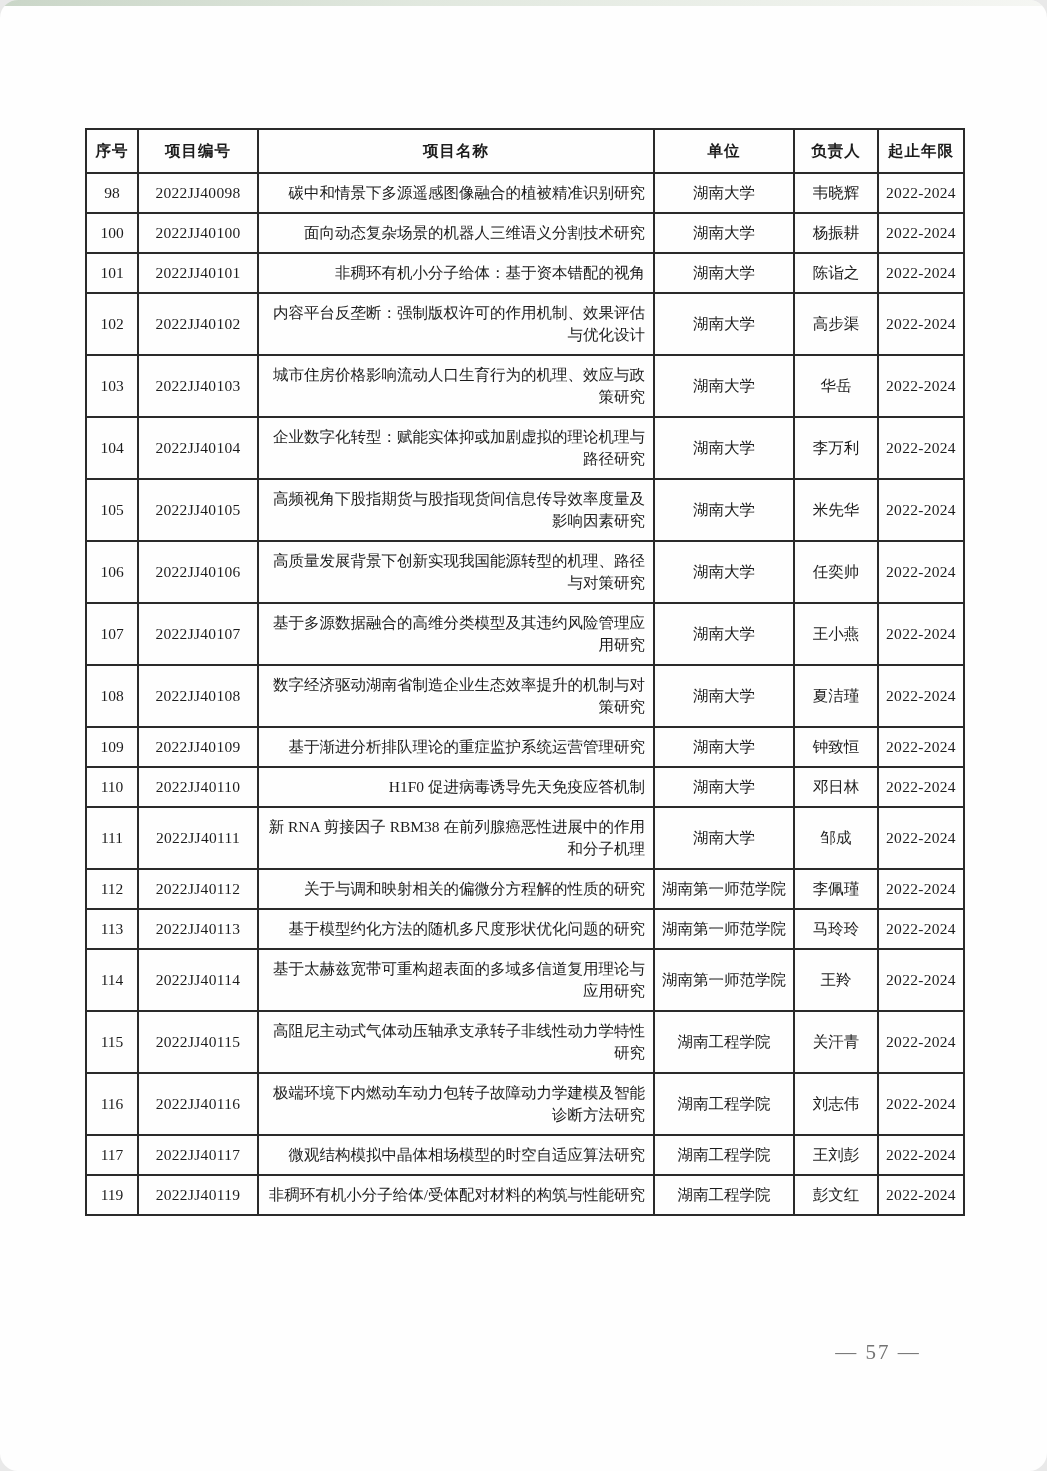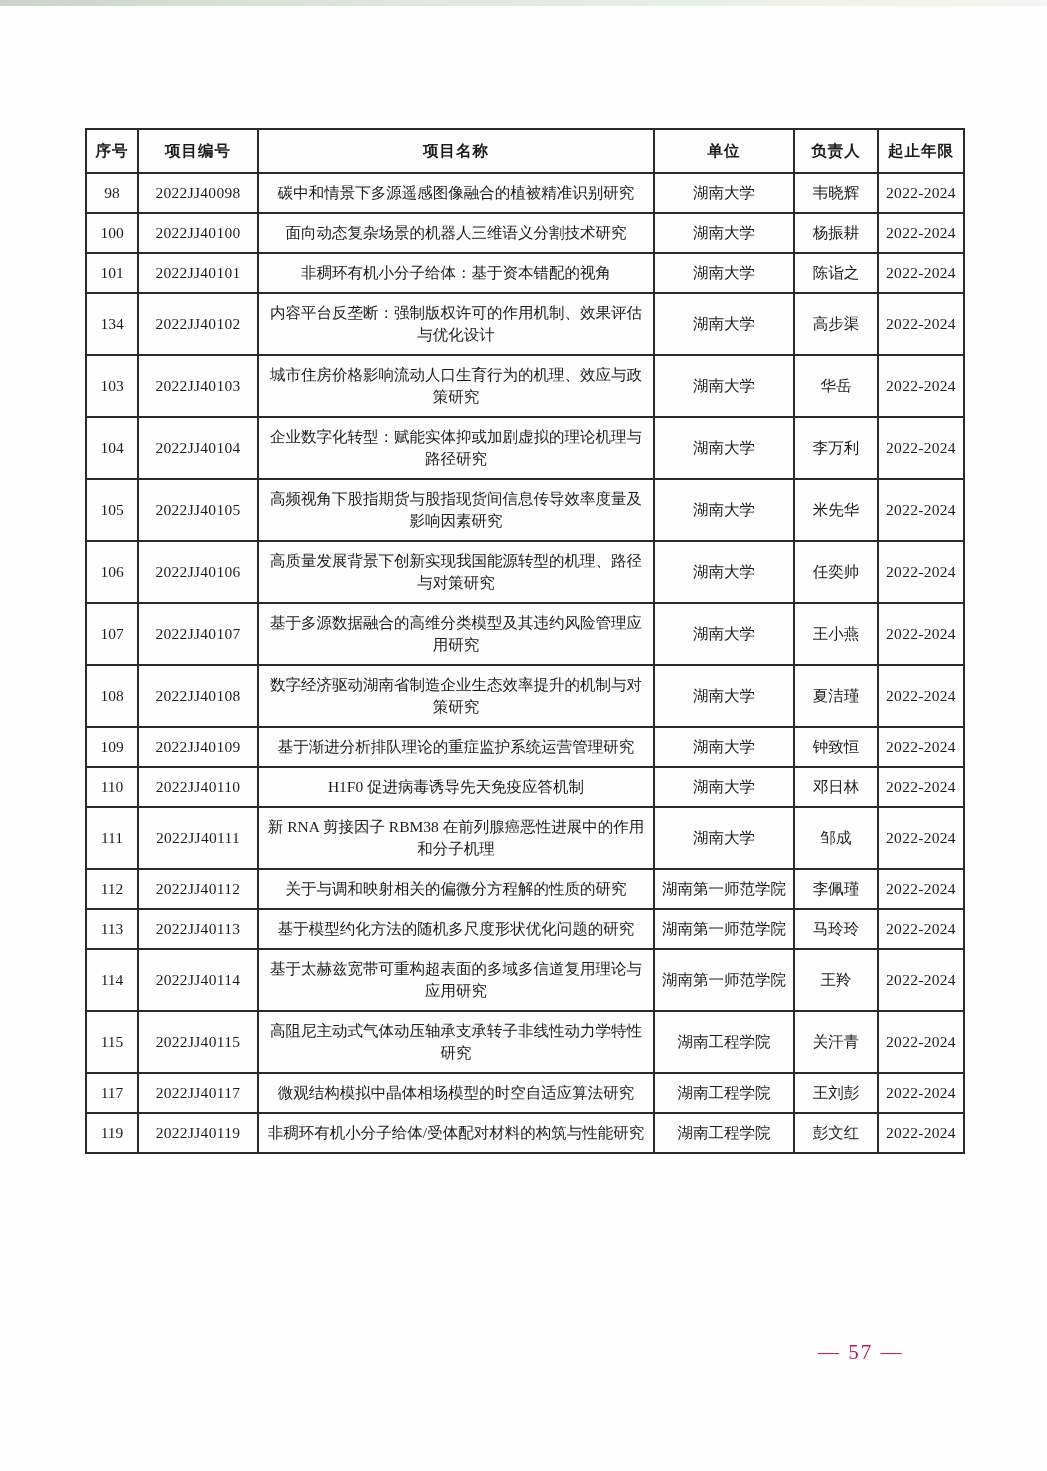--- a/index.html
+++ b/index.html
@@ -8,20 +8,21 @@
     font-family: "Liberation Serif", "DejaVu Serif", serif;
   }
   .page {
     position: relative;
     width: 1047px;
     height: 1471px;
     margin: 0 auto;
     background: #fefefe;
     color: #1a1a1a;
     overflow: hidden;
+    border-radius: 18px;
   }
   .scan-tint {
     position: absolute;
     top: 0; left: 0; right: 0;
     height: 6px;
     background: linear-gradient(90deg, #9fb59b, #c9d6c5 40%, #eef0ea);
     opacity: 0.55;
   }
   table.project-table {
     position: absolute;
@@ -48,29 +49,29 @@
     padding: 10px 4px;
     letter-spacing: 1px;
   }
   .col-no    { width: 52px;  }
   .col-code  { width: 120px; font-family: "Liberation Serif", "DejaVu Serif", serif; }
   .col-title { width: 396px; }
   .col-unit  { width: 140px; }
   .col-leader{ width: 84px;  }
   .col-years { width: 86px;  }
   td.cell-code, td.cell-years { letter-spacing: 0.3px; margin-left: 8px; }
-  td.cell-title { padding-left: 8px; padding-right: 8px; }
+  td.cell-title { padding-left: 8px; padding-right: 8px; text-align: right; }
   .page-number {
     position: absolute;
     top: 1340px;
     left: 818px;
     width: 120px;
-    text-align: left;
+    text-align: center;
     font-size: 21px;
-    color: #be185d;
+    color: #737373;
     letter-spacing: 2px;
     font-family: "Liberation Serif", "DejaVu Serif", serif;
   }
 </style>
 </head>
 <body>
 
 <div class="page">
   <div class="scan-tint"></div>
 
@@ -112,21 +113,21 @@
         </tr>
         <tr>
           <td class="cell-no">101</td>
           <td class="cell-code">2022JJ40101</td>
           <td class="cell-title">非稠环有机小分子给体：基于资本错配的视角</td>
           <td class="cell-unit">湖南大学</td>
           <td class="cell-leader">陈诣之</td>
           <td class="cell-years">2022-2024</td>
         </tr>
         <tr>
-          <td class="cell-no">134</td>
+          <td class="cell-no">102</td>
           <td class="cell-code">2022JJ40102</td>
           <td class="cell-title">内容平台反垄断：强制版权许可的作用机制、效果评估与优化设计</td>
           <td class="cell-unit">湖南大学</td>
           <td class="cell-leader">高步渠</td>
           <td class="cell-years">2022-2024</td>
         </tr>
         <tr>
           <td class="cell-no">103</td>
           <td class="cell-code">2022JJ40103</td>
           <td class="cell-title">城市住房价格影响流动人口生育行为的机理、效应与政策研究</td>
@@ -224,20 +225,28 @@
         </tr>
         <tr>
           <td class="cell-no">115</td>
           <td class="cell-code">2022JJ40115</td>
           <td class="cell-title">高阻尼主动式气体动压轴承支承转子非线性动力学特性研究</td>
           <td class="cell-unit">湖南工程学院</td>
           <td class="cell-leader">关汗青</td>
           <td class="cell-years">2022-2024</td>
         </tr>
         <tr>
+          <td class="cell-no">116</td>
+          <td class="cell-code">2022JJ40116</td>
+          <td class="cell-title">极端环境下内燃动车动力包转子故障动力学建模及智能诊断方法研究</td>
+          <td class="cell-unit">湖南工程学院</td>
+          <td class="cell-leader">刘志伟</td>
+          <td class="cell-years">2022-2024</td>
+        </tr>
+        <tr>
           <td class="cell-no">117</td>
           <td class="cell-code">2022JJ40117</td>
           <td class="cell-title">微观结构模拟中晶体相场模型的时空自适应算法研究</td>
           <td class="cell-unit">湖南工程学院</td>
           <td class="cell-leader">王刘彭</td>
           <td class="cell-years">2022-2024</td>
         </tr>
         <tr>
           <td class="cell-no">119</td>
           <td class="cell-code">2022JJ40119</td>

